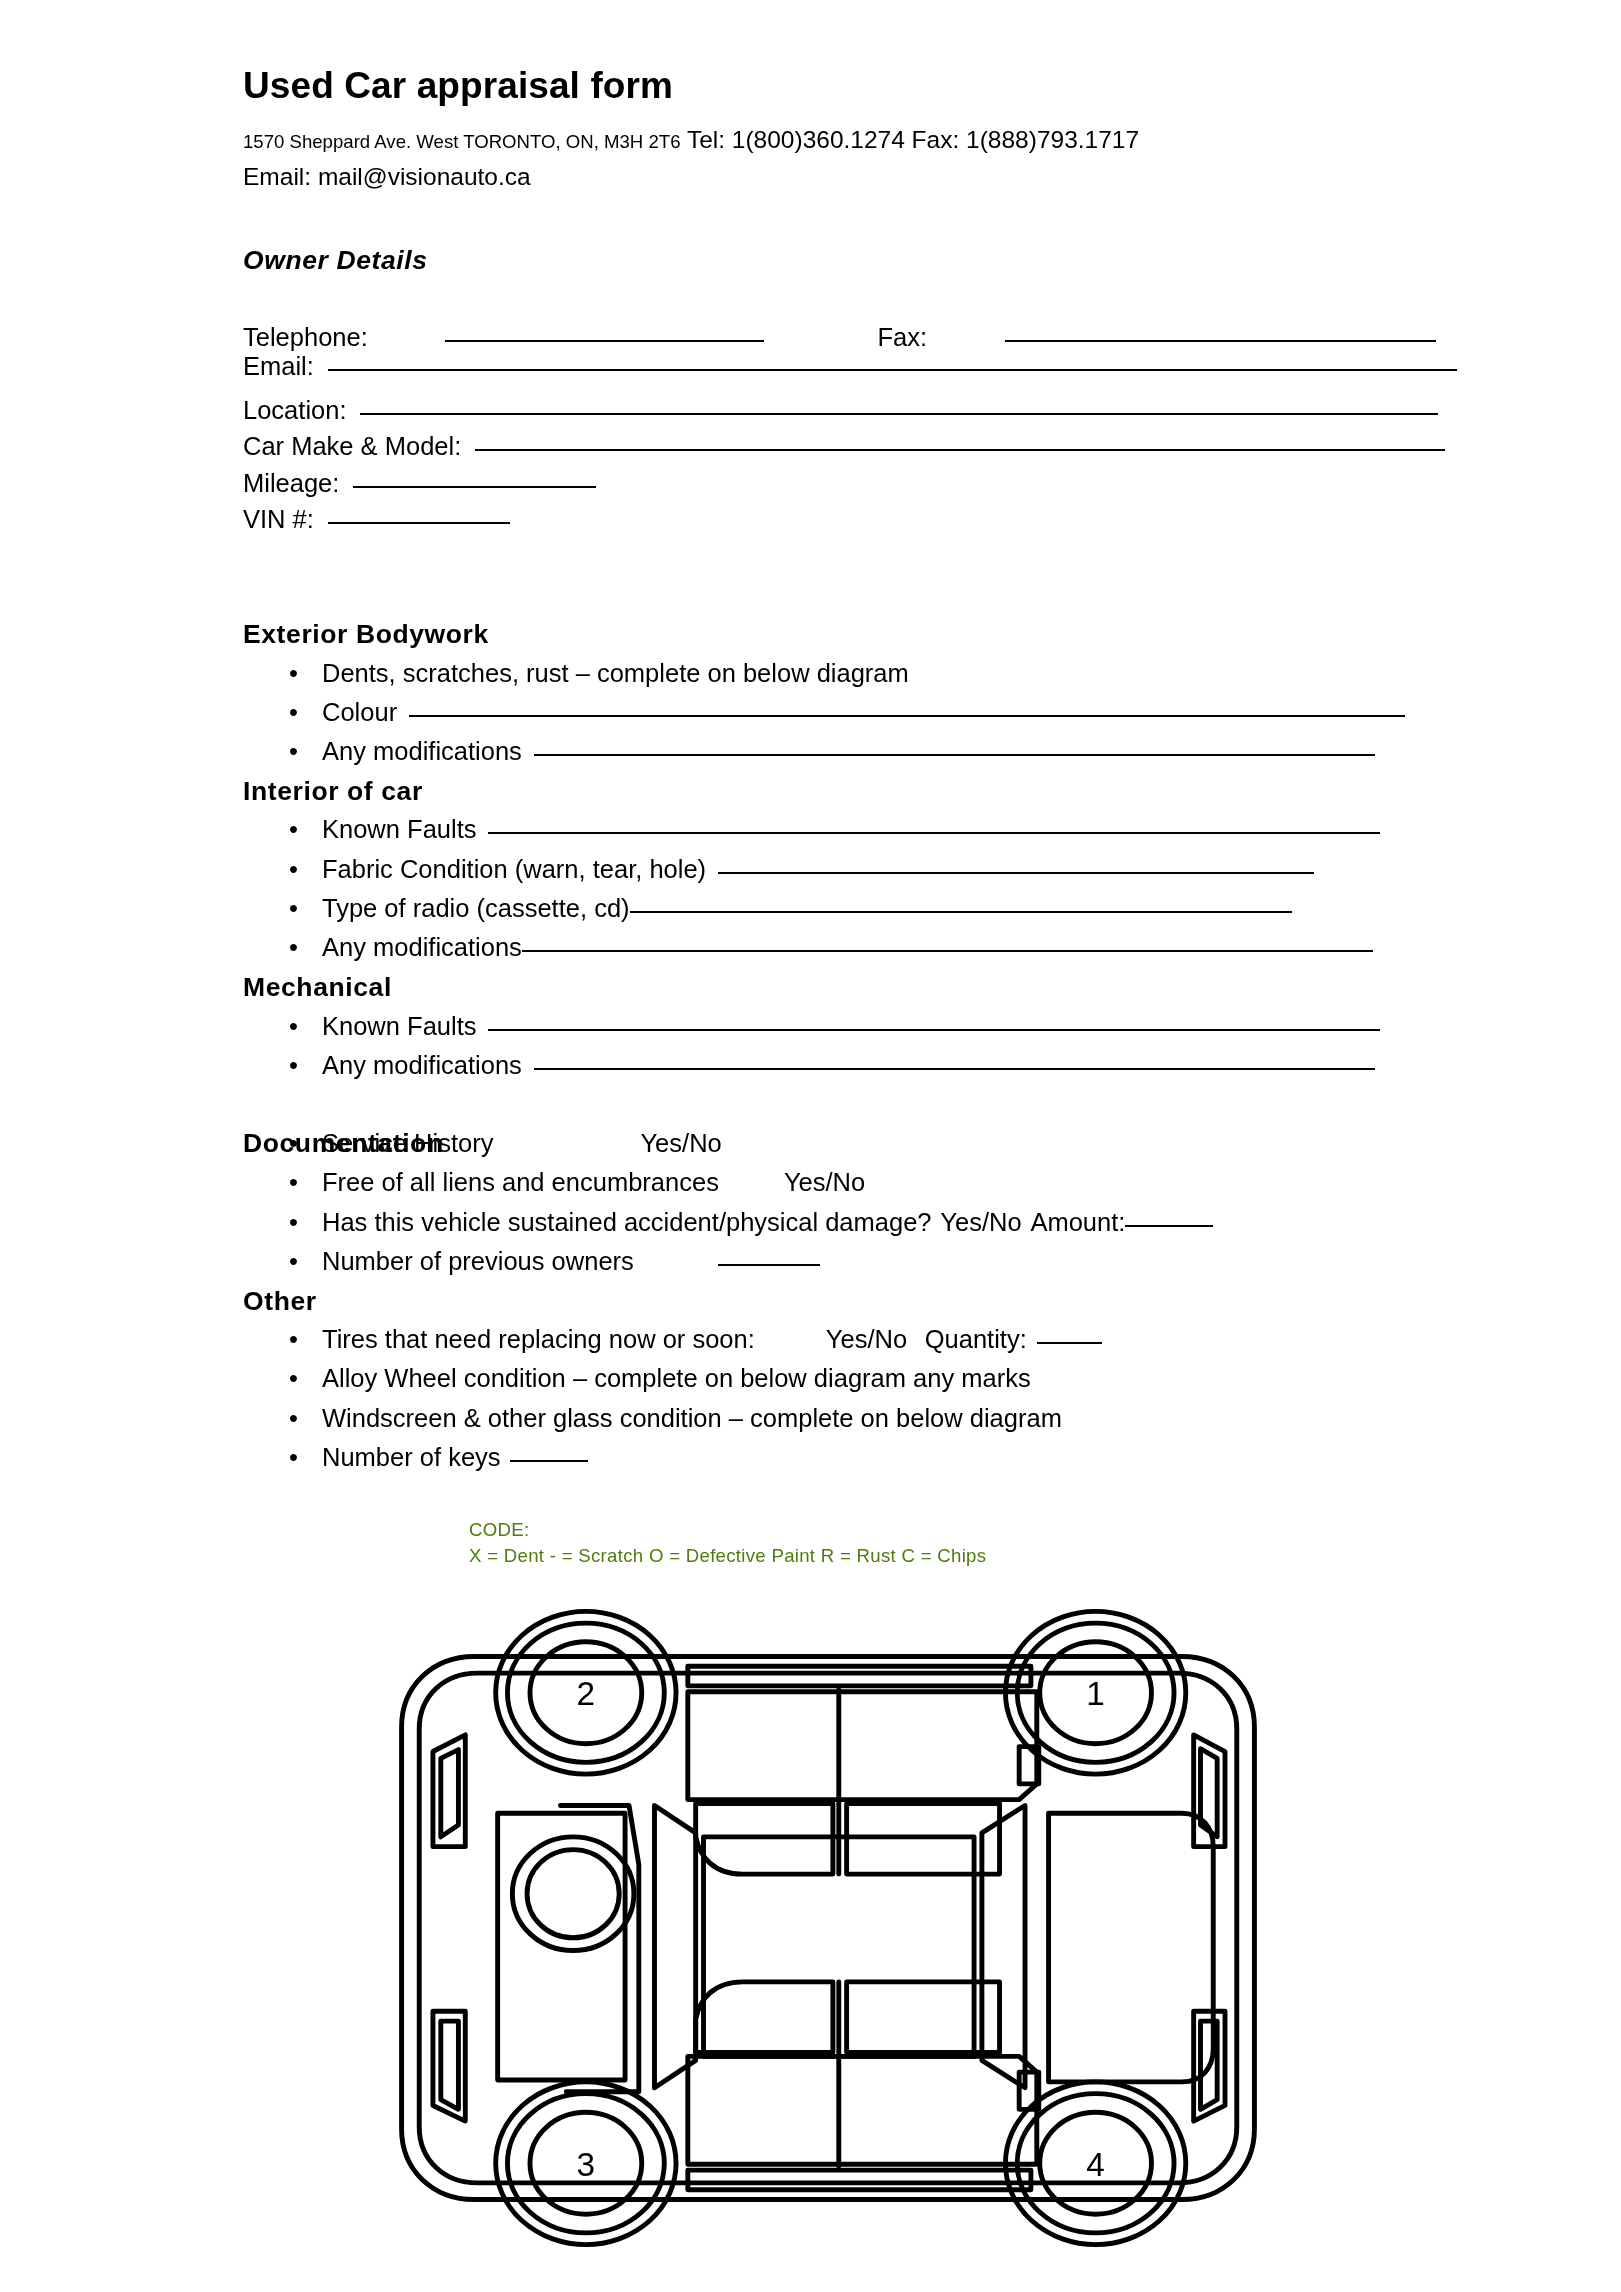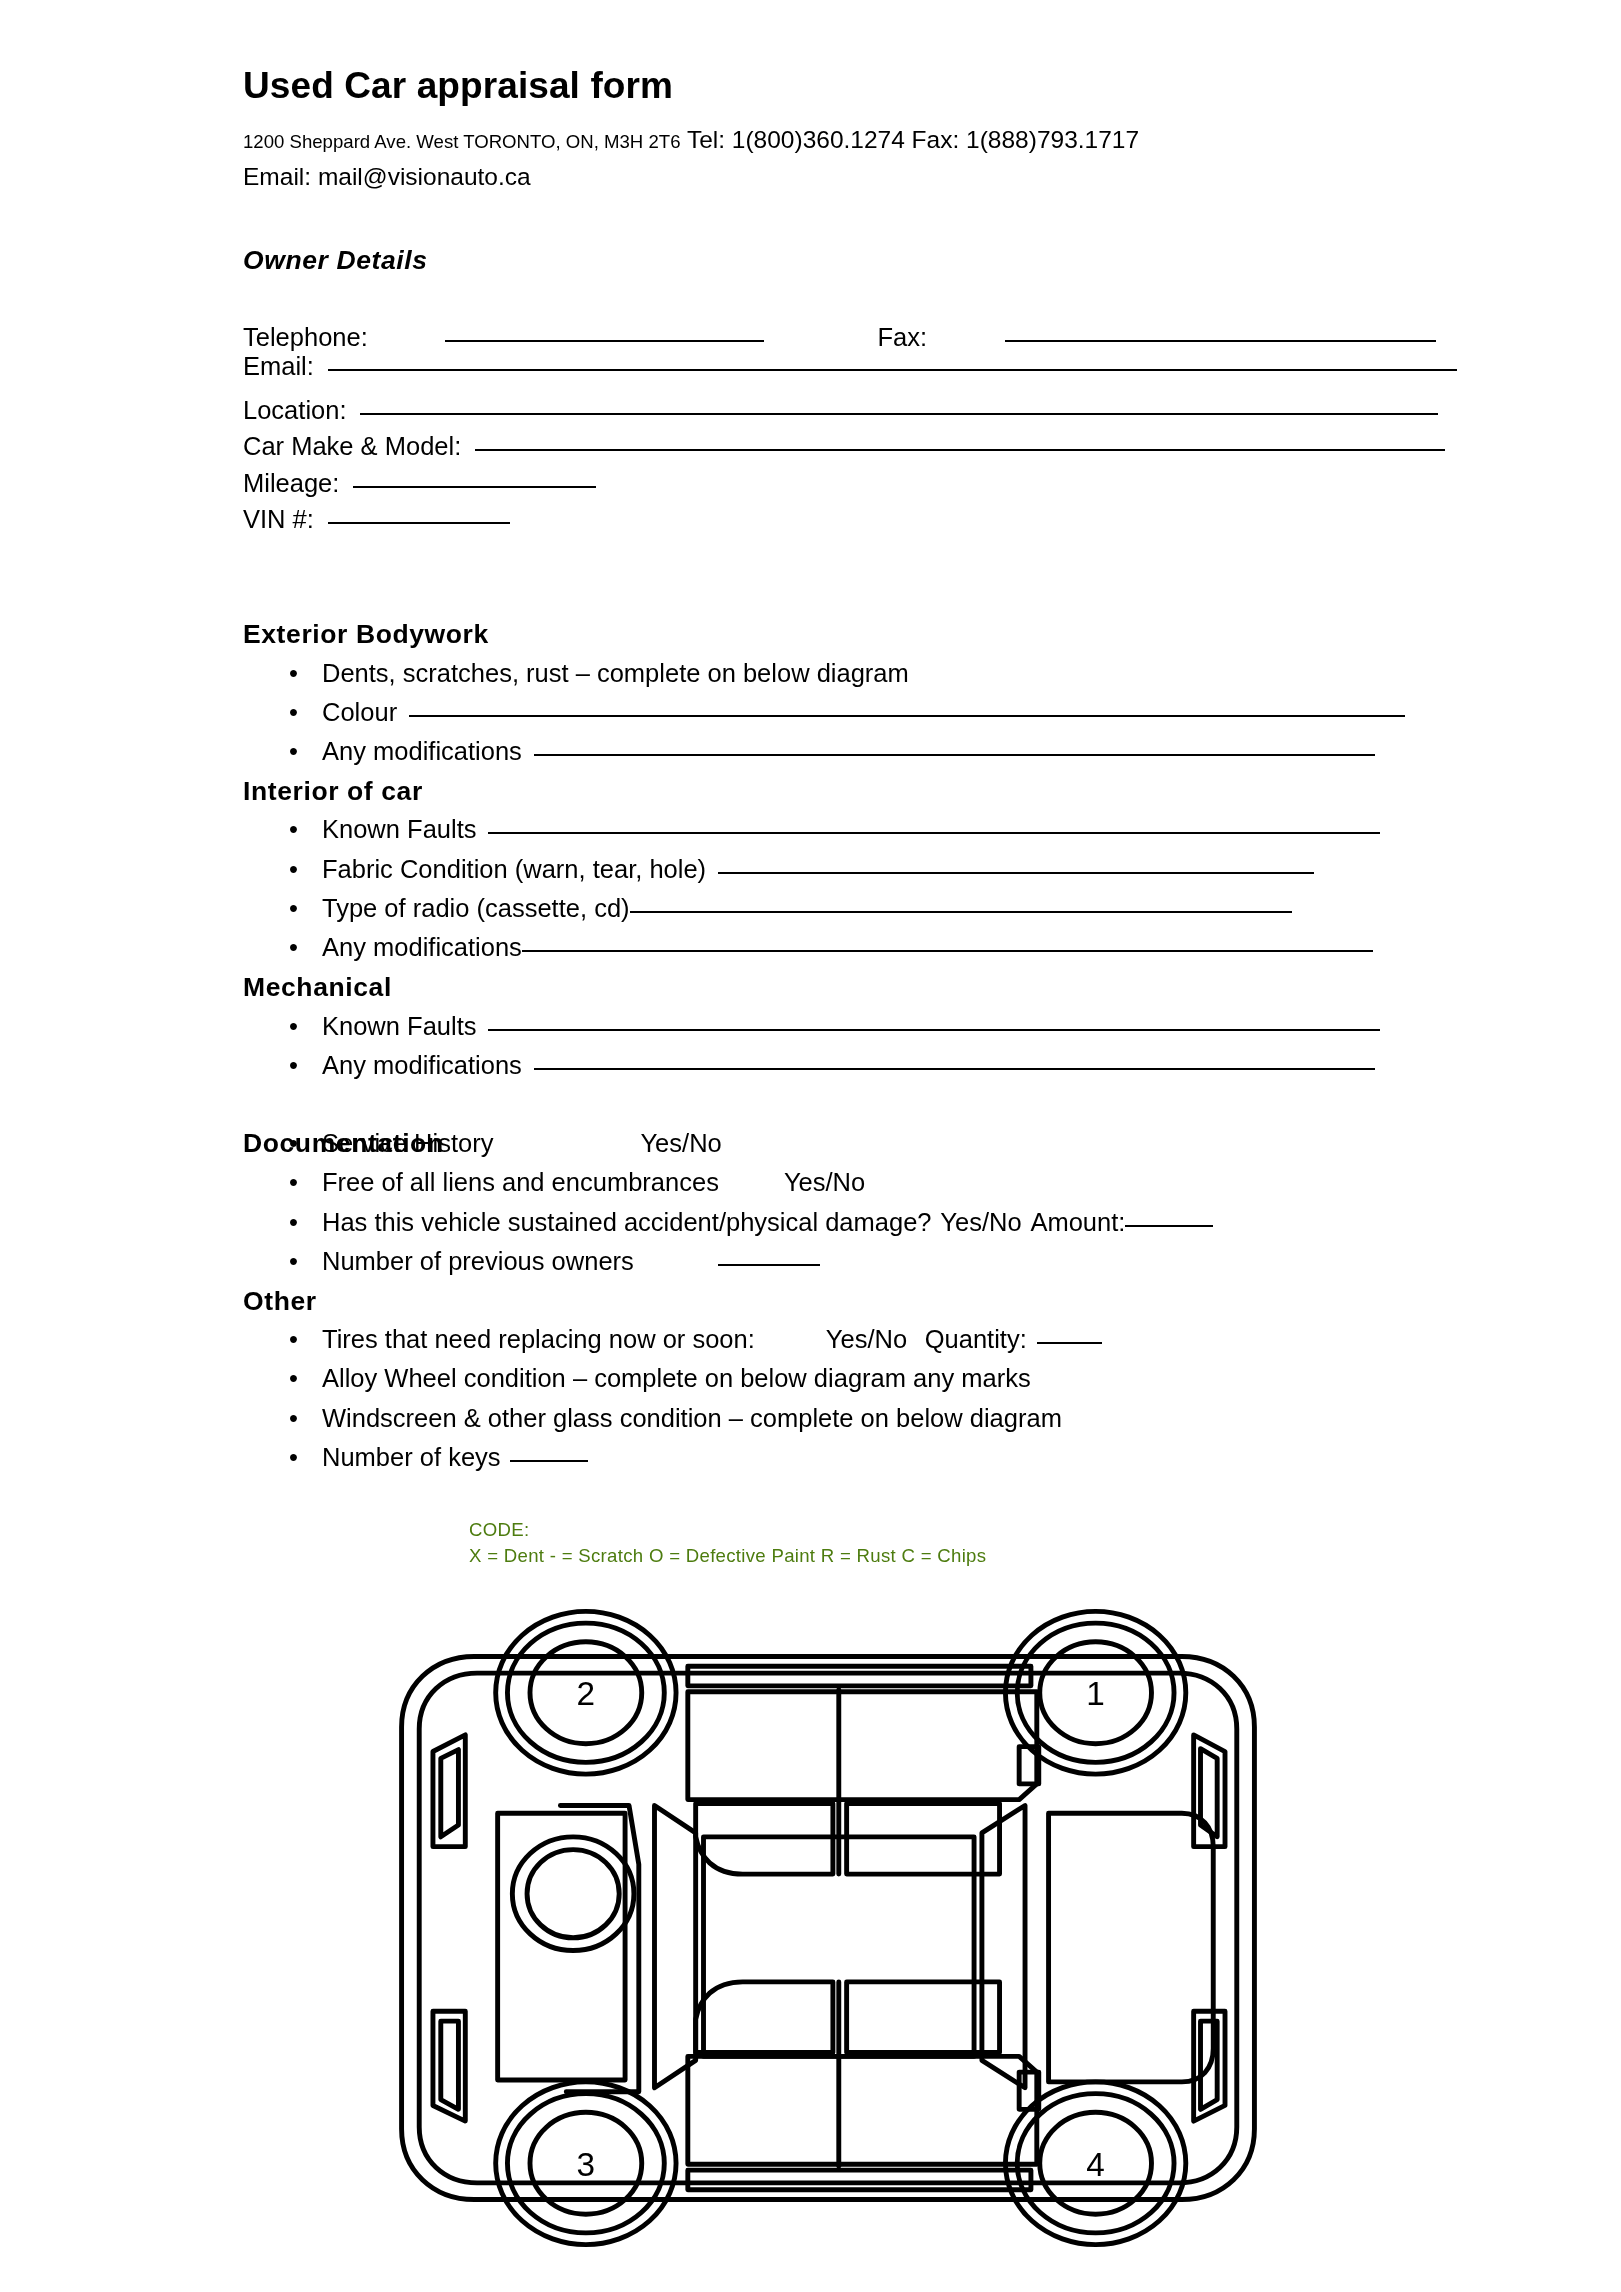--- a/index.html
+++ b/index.html
@@ -114,21 +114,21 @@
   }
 </style>
 </head>
 <body>
 
 <div class="page">
 
   <div class="doc-title">Used Car appraisal form</div>
 
   <div class="addr-line">
-    <span class="addr-small">1200 Sheppard Ave. West TORONTO, ON, M3H 2T6</span>
+    <span class="addr-small">1570 Sheppard Ave. West TORONTO, ON, M3H 2T6</span>
     <span>Tel: 1(800)360.1274 Fax: 1(888)793.1717</span>
   </div>
 
   <div class="email-line">Email: mail@visionauto.ca</div>
 
   <div class="sec-head" style="top:245px;font-style:italic;">Owner Details</div>
 
 
   <div class="plain-row" style="top:323px;gap:32px;">
     <span class="lbl">Telephone:</span>

